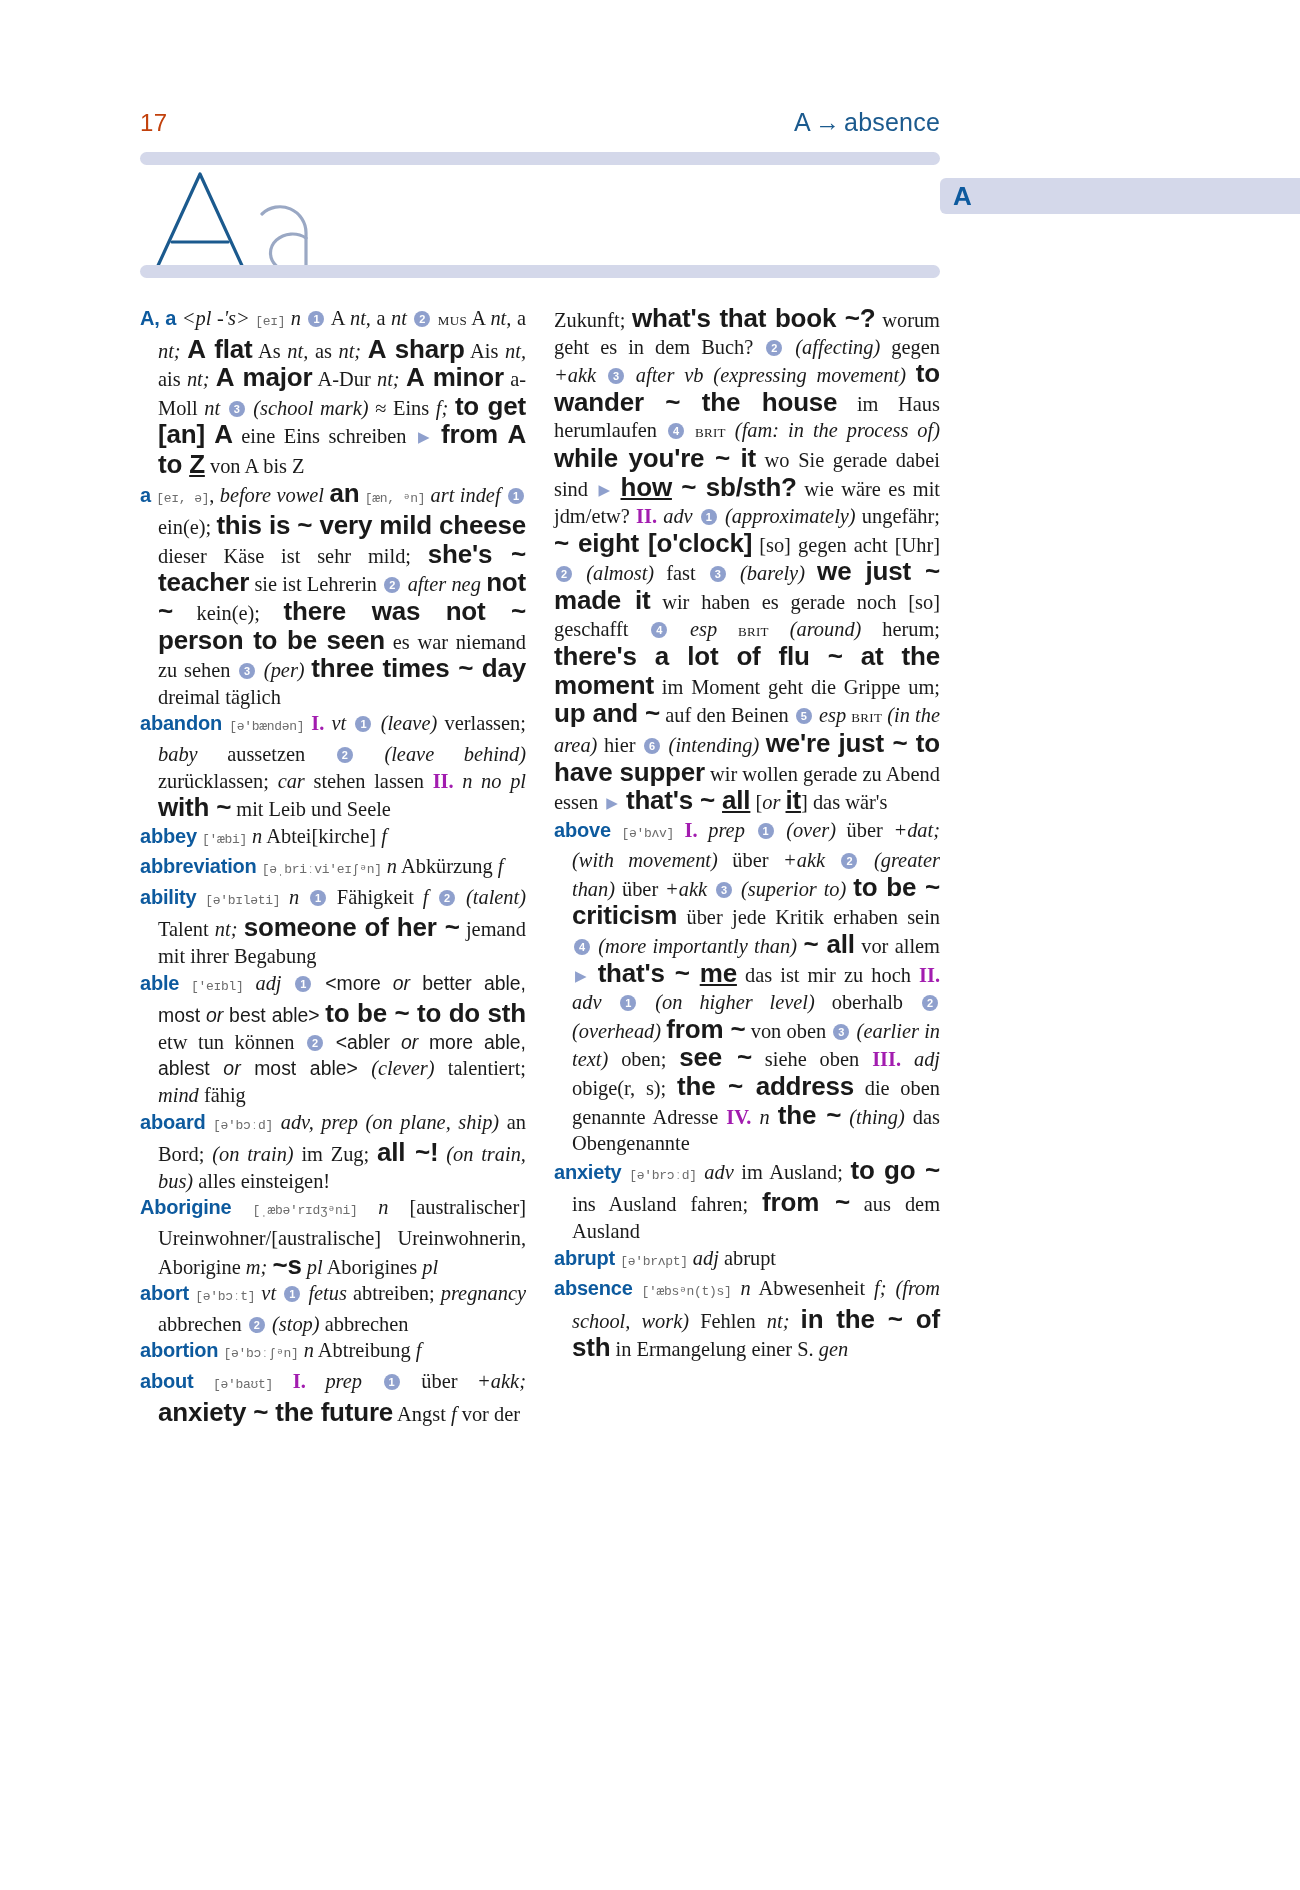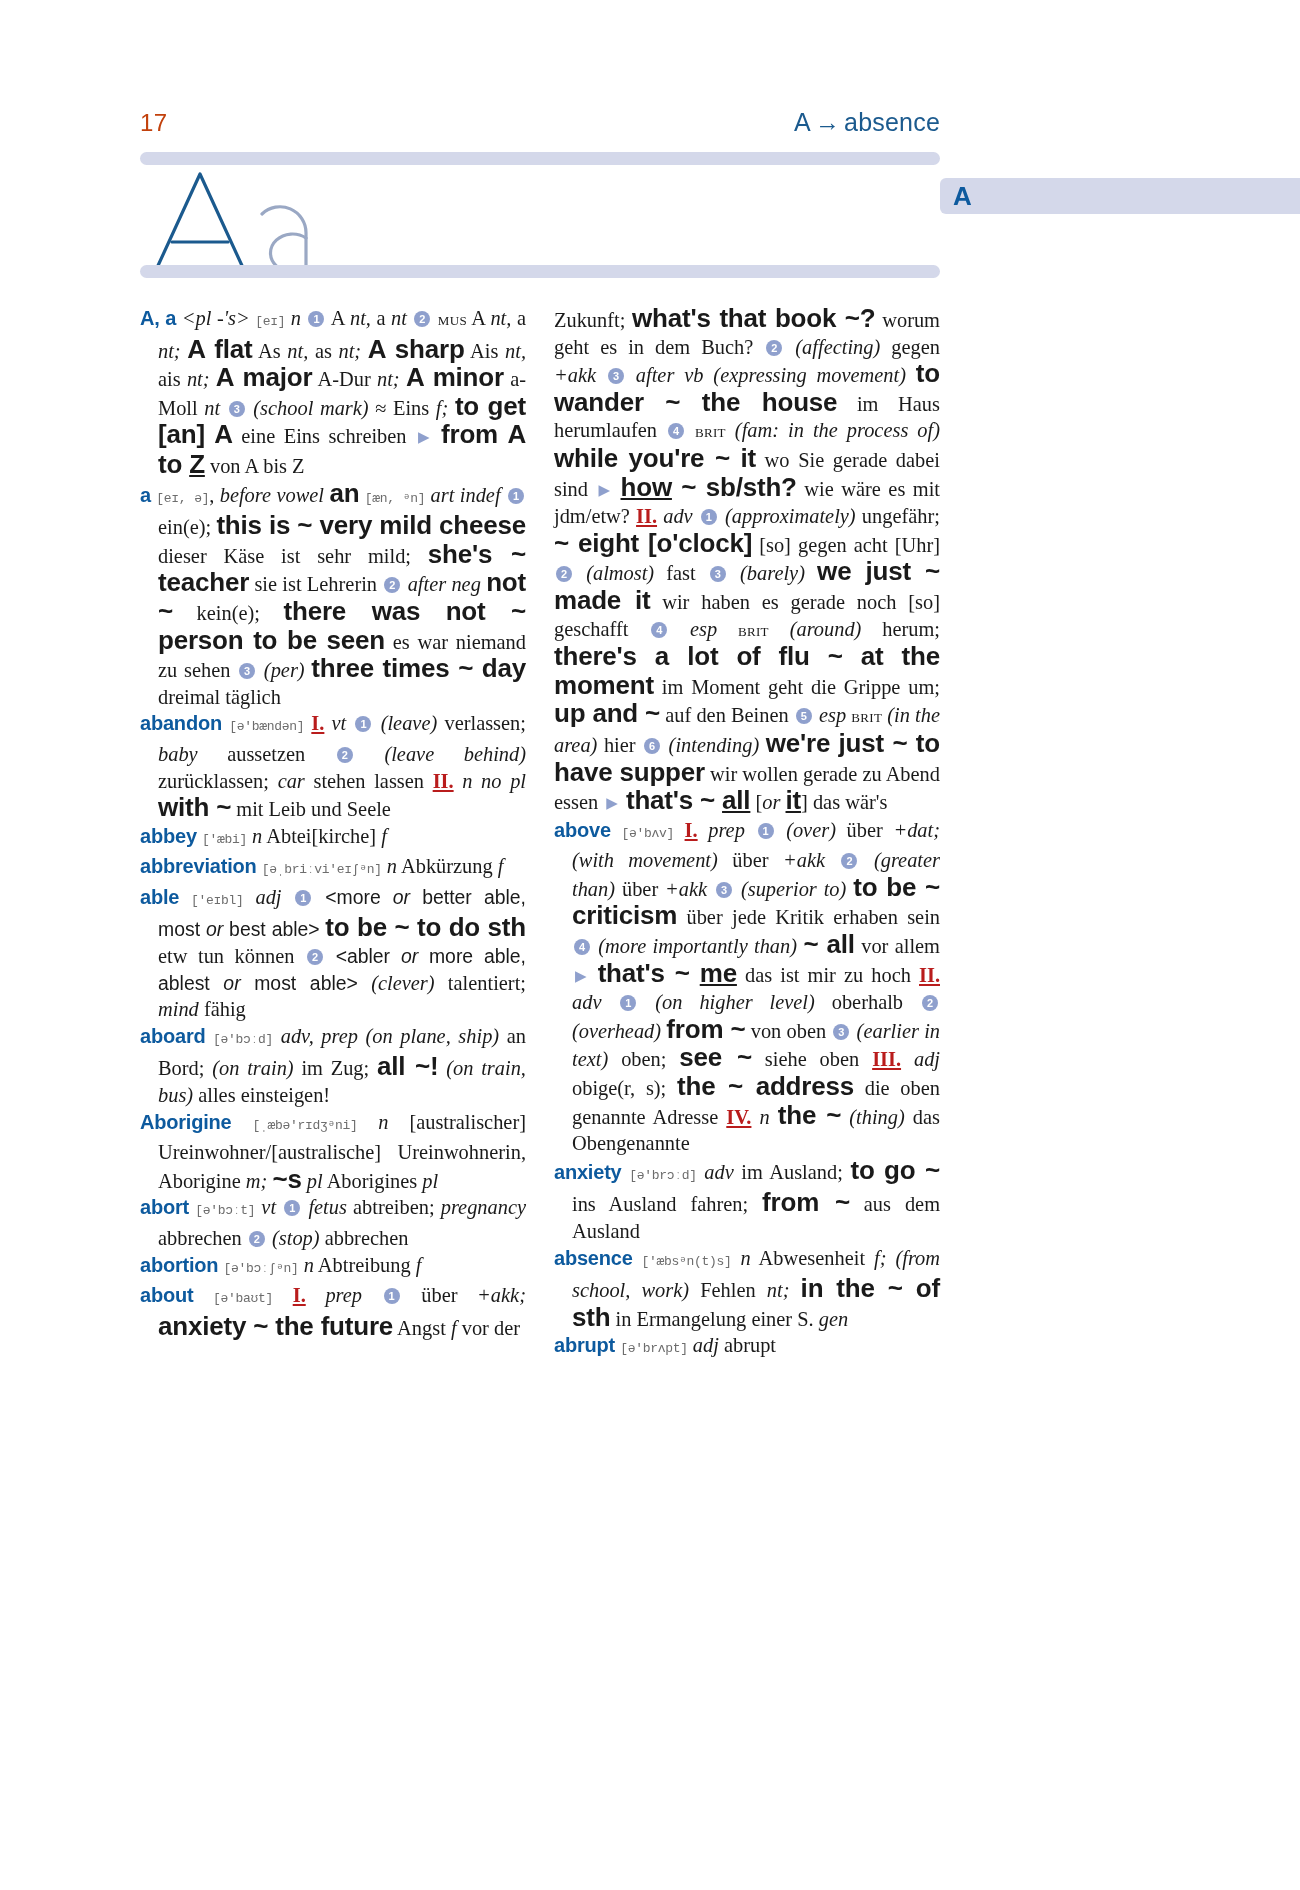--- a/index.html
+++ b/index.html
@@ -127,24 +127,23 @@
   .ipa {                      
     font-family: Liberation Mono, monospace;
     color: #6d6d6d;
     font-size: 13px;
     letter-spacing: -0.3px;
   }
   .pos {                      
     font-style: italic;
   }
   .rom {                      
-    color: #b91c1c;
+    color: #a21caf;
     font-weight: bold;
     font-family: "Liberation Serif", serif;
-    text-decoration: underline;
   }
   .en {                       
     font-family: "Liberation Sans", sans-serif;
     font-weight: bold;
     font-size: 26px;
     letter-spacing: -0.2px;
   }
   .en-reg {                   
     font-family: "Liberation Sans", sans-serif;
     font-size: 19.4px;
@@ -227,20 +226,23 @@
       </div>
 
       <div class="entry">
         <span class="hw">abbey</span> <span class="ipa">['æbi]</span> <span class="pos">n</span> Abtei[kirche] <span class="it">f</span>
       </div>
 
       <div class="entry">
         <span class="hw">abbreviation</span> <span class="ipa">[əˌbriːvi'eɪʃᵊn]</span> <span class="pos">n</span> Abkürzung <span class="it">f</span>
       </div>
 
+      <div class="entry">
+        <span class="hw">ability</span> <span class="ipa">[ə'bɪləti]</span> <span class="pos">n</span> <span class="sense">1</span> Fähigkeit <span class="it">f</span> <span class="sense">2</span> <span class="it">(talent)</span> Talent <span class="it">nt;</span> <span class="en">someone of her ~</span> jemand mit ihrer Begabung
+      </div>
 
       <div class="entry">
         <span class="hw">able</span> <span class="ipa">['eɪbl]</span> <span class="pos">adj</span> <span class="sense">1</span> <span class="en-reg">&lt;more <span class="it">or</span> better able, most <span class="it">or</span> best able&gt;</span> <span class="en">to be ~ to do sth</span> etw tun können <span class="sense">2</span> <span class="en-reg">&lt;abler <span class="it">or</span> more able, ablest <span class="it">or</span> most able&gt;</span> <span class="it">(clever)</span> talentiert; <span class="it">mind</span> fähig
       </div>
 
       <div class="entry">
         <span class="hw">aboard</span> <span class="ipa">[ə'bɔːd]</span> <span class="pos">adv, prep</span> <span class="it">(on plane, ship)</span> an Bord; <span class="it">(on train)</span> im Zug; <span class="en">all ~!</span> <span class="it">(on train, bus)</span> alles einsteigen!
       </div>
 
       <div class="entry">
@@ -269,22 +271,22 @@
 
       <div class="entry">
         <span class="hw">above</span> <span class="ipa">[ə'bʌv]</span> <span class="rom">I.</span> <span class="pos">prep</span> <span class="sense">1</span> <span class="it">(over)</span> über <span class="it">+dat;</span> <span class="it">(with movement)</span> über <span class="it">+akk</span> <span class="sense">2</span> <span class="it">(greater than)</span> über <span class="it">+akk</span> <span class="sense">3</span> <span class="it">(superior to)</span> <span class="en">to be ~ criticism</span> über jede Kritik erhaben sein <span class="sense">4</span> <span class="it">(more importantly than)</span> <span class="en">~ all</span> vor allem <span class="tri">▶</span> <span class="en">that's ~ <span class="ul">me</span></span> das ist mir zu hoch <span class="rom">II.</span> <span class="pos">adv</span> <span class="sense">1</span> <span class="it">(on higher level)</span> oberhalb <span class="sense">2</span> <span class="it">(overhead)</span> <span class="en">from ~</span> von oben <span class="sense">3</span> <span class="it">(earlier in text)</span> oben; <span class="en">see ~</span> siehe oben <span class="rom">III.</span> <span class="pos">adj</span> obige(r, s); <span class="en">the ~ address</span> die oben genannte Adresse <span class="rom">IV.</span> <span class="pos">n</span> <span class="en">the ~</span> <span class="it">(thing)</span> das Obengenannte
       </div>
 
       <div class="entry">
         <span class="hw">anxiety</span> <span class="ipa">[ə'brɔːd]</span> <span class="pos">adv</span> im Ausland; <span class="en">to go ~</span> ins Ausland fahren; <span class="en">from ~</span> aus dem Ausland
       </div>
 
       <div class="entry">
+        <span class="hw">abrupt</span> <span class="ipa">[ə'brʌpt]</span> <span class="pos">adj</span> abrupt
+      </div>
+
+      <div class="entry">
         <span class="hw">absence</span> <span class="ipa">['æbsᵊn(t)s]</span> <span class="pos">n</span> Abwesenheit <span class="it">f;</span> <span class="it">(from school, work)</span> Fehlen <span class="it">nt;</span> <span class="en">in the ~ of sth</span> in Ermangelung einer S. <span class="it">gen</span>
-      </div>
-
-      <div class="entry">
-        <span class="hw">abrupt</span> <span class="ipa">[ə'brʌpt]</span> <span class="pos">adj</span> abrupt
       </div>
 
     </div>
   </div>
 </div>
 
 </body></html>

